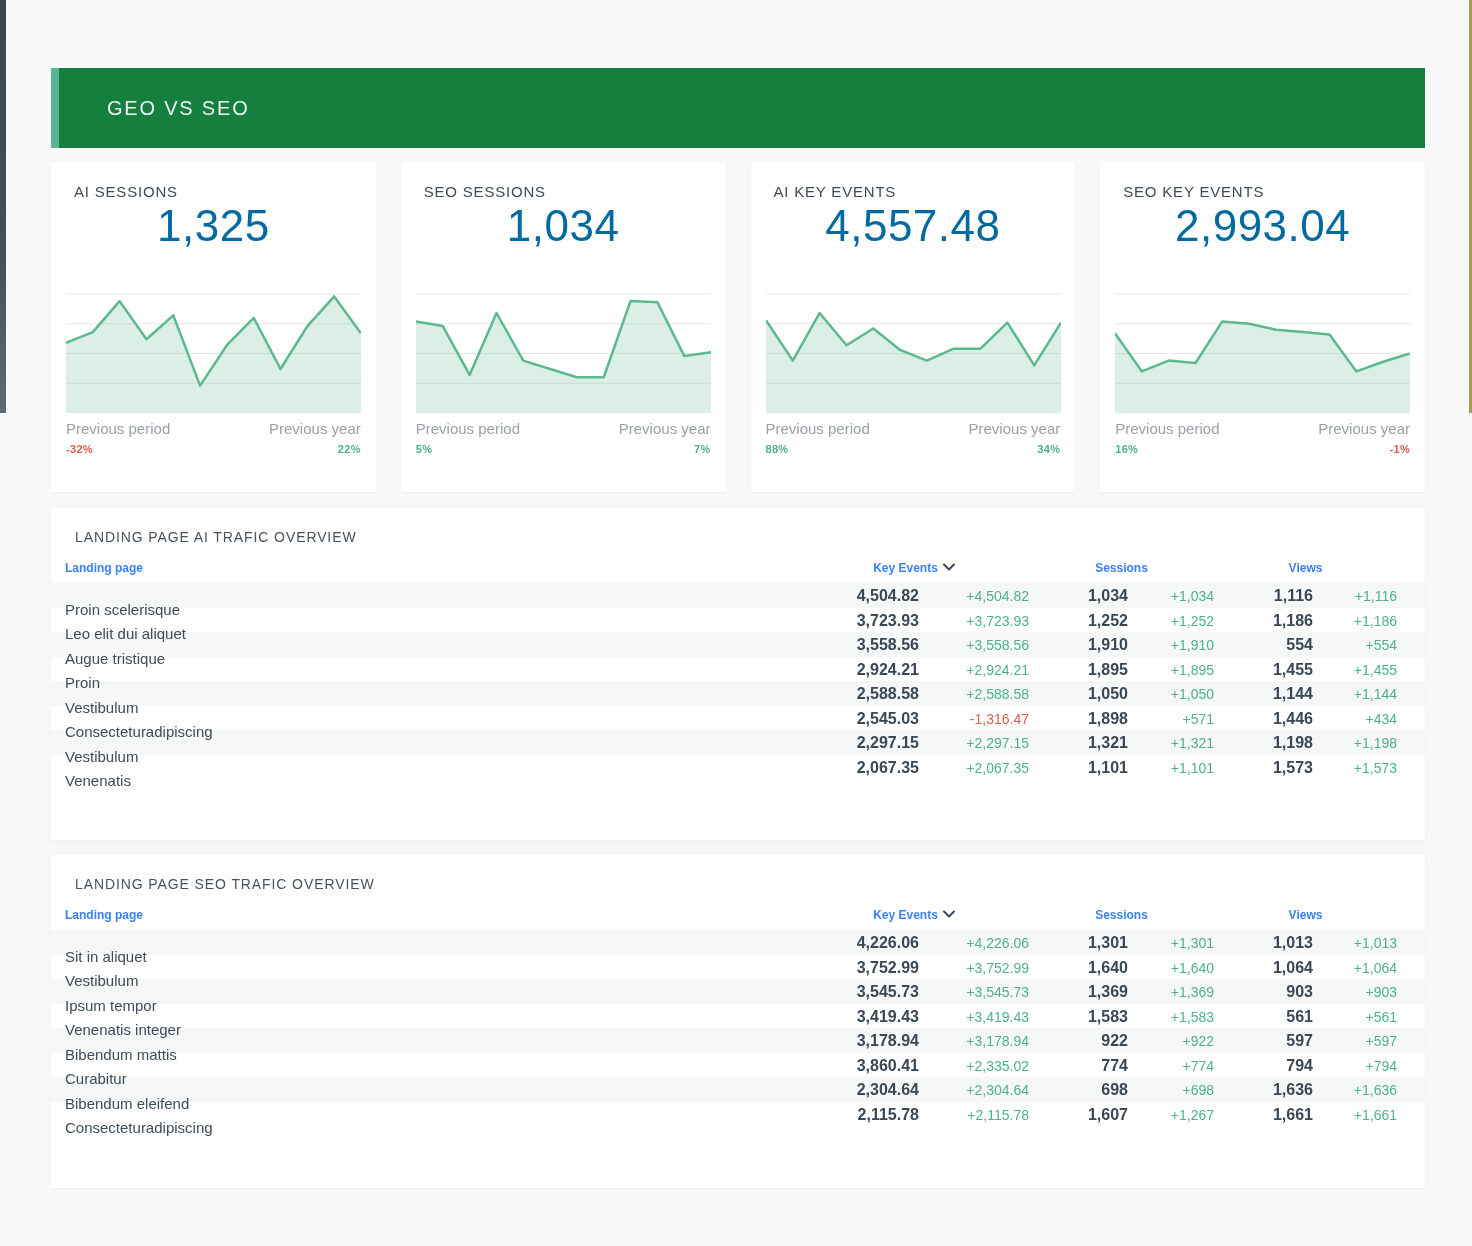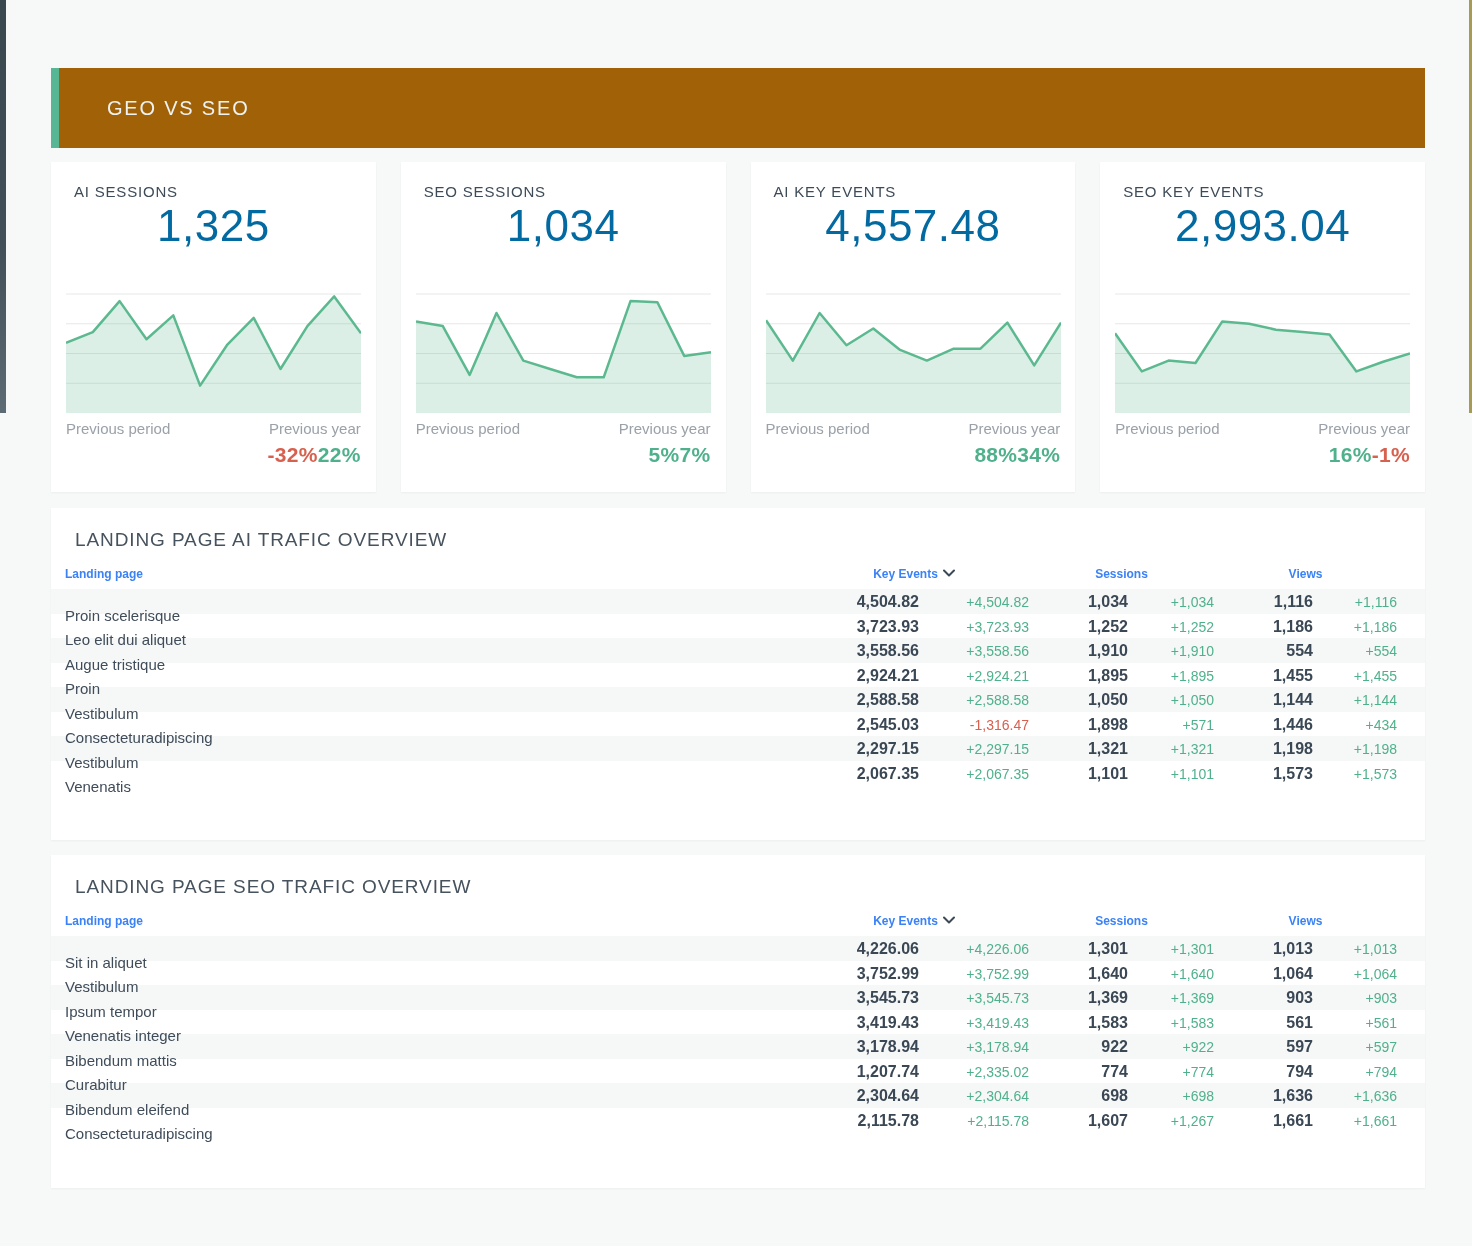--- a/index.html
+++ b/index.html
@@ -6,42 +6,42 @@
   html,body { background:#f7f8f8; }
   body { font-family:"Liberation Sans", sans-serif; }
   .page { position:relative; width:1472px; height:1246px; background:#f7f8f8; overflow:hidden; }
 
   .edge-left  { position:absolute; left:0; top:0; width:6px; height:413px;
                 background:linear-gradient(180deg,#39474f 0%,#42505a 60%,#5d6b75 100%); }
   .edge-right { position:absolute; right:0; top:0; width:3px; height:413px; background:#a79a55; }
 
   .report { position:absolute; left:51px; top:68px; width:1374px; }
 
-  .report-header { height:80px; background:#a16207; border-left:8px solid #57b795;
+  .report-header { height:80px; background:#15803d; border-left:8px solid #57b795;
                    display:flex; align-items:center; }
   .report-title  { color:#eef2f3; font-size:20px; letter-spacing:1.8px; margin-left:48px; font-weight:500; }
 
   .cards-row { display:grid; grid-template-columns:repeat(4,1fr); gap:25px; margin-top:14px; }
   .kpi-card  { position:relative; background:#ffffff; height:330px; box-shadow:0 1px 2px rgba(40,50,60,.05); }
   .kpi-title { position:absolute; top:21px; left:23px; font-size:15px; color:#3d4b58;
                letter-spacing:.8px; font-weight:500; }
   .kpi-value { position:absolute; top:42px; left:0; width:100%; text-align:center;
                font-size:44px; color:#0369a1; letter-spacing:.5px; font-weight:500; line-height:1; }
   .kpi-chart { position:absolute; top:131px; left:15px; display:block; }
   .kpi-labels   { position:absolute; top:258px; left:15px; right:15px; display:flex;
                   justify-content:space-between; color:#9aa1a8; font-size:15px; }
   .kpi-percents { position:absolute; top:281px; left:15px; right:15px; display:flex;
-                  justify-content:flex-end; font-weight:bold; font-size:21px; letter-spacing:.3px; }
+                  justify-content:space-between; font-weight:bold; font-size:11px; letter-spacing:.3px; }
   .up   { color:#4fb18c; }
   .down { color:#d8604e; }
 
   .table-card { background:#ffffff; margin-top:16px; height:332px; padding-top:21px;
                 box-shadow:0 1px 2px rgba(40,50,60,.05); }
   .table-card.second { margin-top:15px; height:333px; }
-  .table-title { margin-left:24px; font-size:19px; color:#46525d; letter-spacing:.9px; }
+  .table-title { margin-left:24px; font-size:14px; color:#46525d; letter-spacing:.9px; }
 
   .thead { display:grid; grid-template-columns:1fr 230px 185px 183px; padding:0 28px 0 14px;
            margin-top:10px; height:26px; align-items:center; font-weight:bold; color:#3b82f6; font-size:12px; }
   .th-center { text-align:center; }
   .sort-chevron { margin-left:5px; vertical-align:1px; }
 
   .tbody { margin-top:2px; }
   .trow { display:grid; grid-template-columns:1fr 120px 110px 99px 86px 99px 84px;
           padding:0 28px 0 14px; height:24.5px; align-items:center;
           font-size:15px; color:#3f4c59; }
@@ -289,21 +289,21 @@
             <span class="cell-name">Bibendum mattis</span>
             <span class="cell-num">3,178.94</span>
             <span class="cell-delta up">+3,178.94</span>
             <span class="cell-num">922</span>
             <span class="cell-delta up">+922</span>
             <span class="cell-num">597</span>
             <span class="cell-delta up">+597</span>
           </div>
           <div class="trow">
             <span class="cell-name">Curabitur</span>
-            <span class="cell-num">1,207.74</span>
+            <span class="cell-num">3,860.41</span>
             <span class="cell-delta up">+2,335.02</span>
             <span class="cell-num">774</span>
             <span class="cell-delta up">+774</span>
             <span class="cell-num">794</span>
             <span class="cell-delta up">+794</span>
           </div>
           <div class="trow">
             <span class="cell-name">Bibendum eleifend</span>
             <span class="cell-num">2,304.64</span>
             <span class="cell-delta up">+2,304.64</span>

